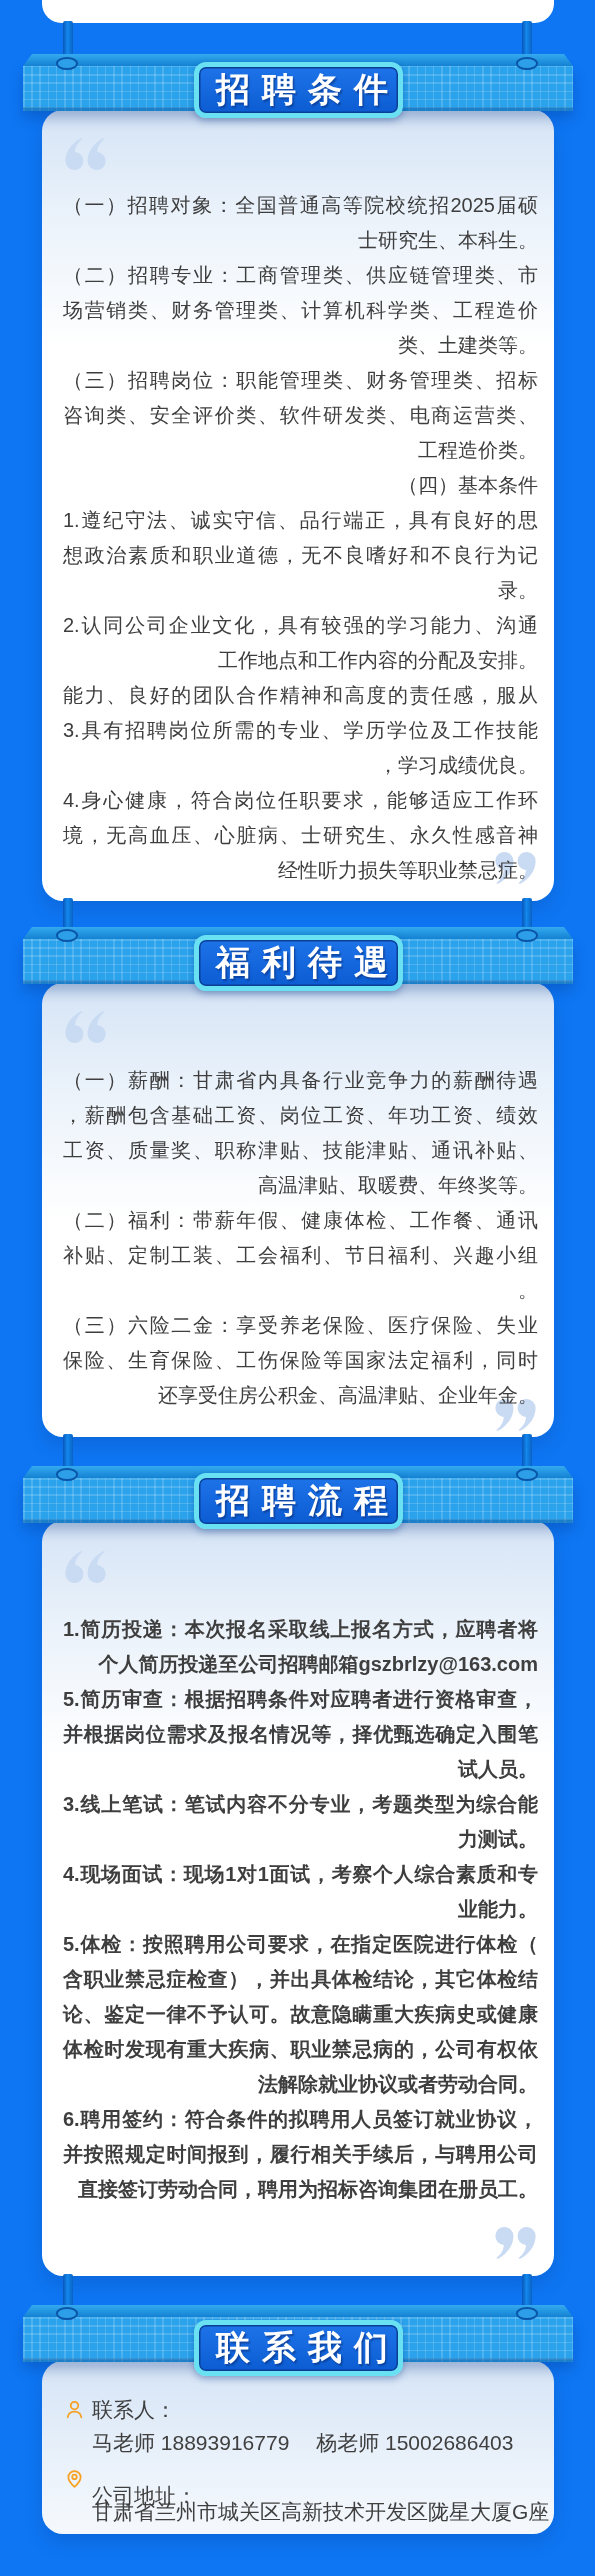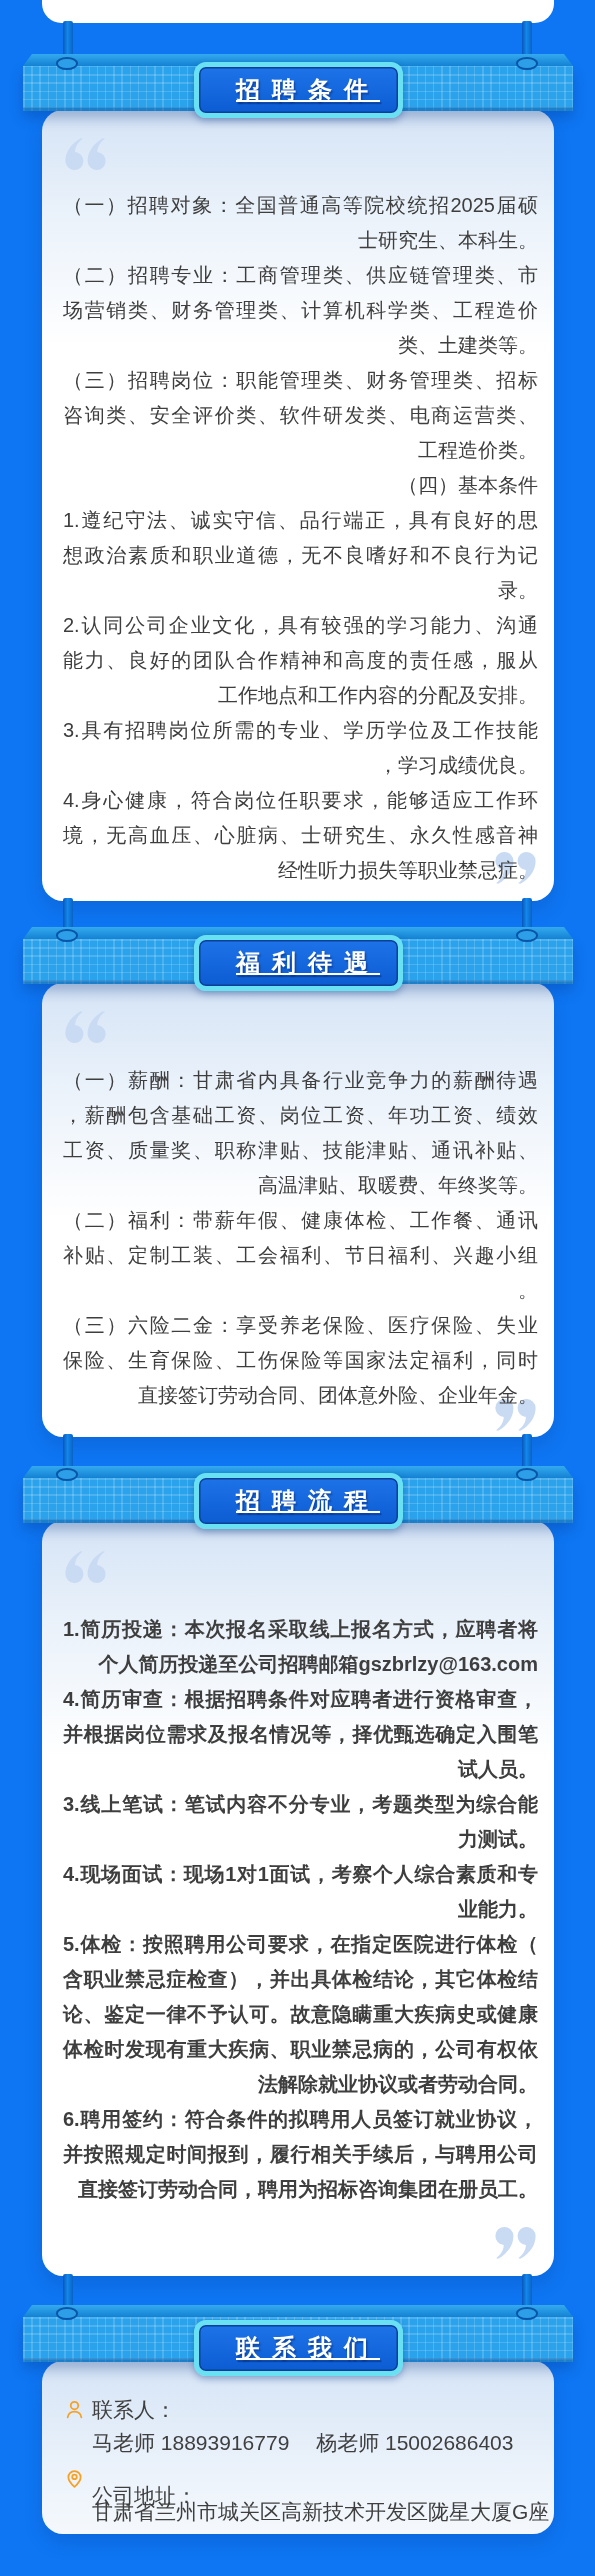--- a/index.html
+++ b/index.html
@@ -30,23 +30,23 @@
           repeating-linear-gradient(90deg,rgba(255,255,255,.17) 0 1.5px,transparent 1.5px 8.2px),
           repeating-linear-gradient(180deg,rgba(255,255,255,.17) 0 1.5px,transparent 1.5px 8.2px);
         box-shadow:0 6.7px 12px rgba(0,50,130,.30), inset 0 -3.7px 0 rgba(9,84,160,.45);}
 
   
   .title-box{position:absolute;left:194px;width:209px;height:56px;box-sizing:border-box;
         border-radius:12px;border:5.2px solid #6ae0f3;z-index:5;
         background:linear-gradient(180deg,#1e73e8,#0c5cd2);
         box-shadow:inset 0 0 0 1.5px #0a3f96,0 3px 7.4px rgba(0,50,130,.35);
         display:flex;align-items:center;justify-content:center;}
-  .title-text{color:#ffffff;font-family:"DejaVu Serif",serif;font-weight:bold;font-size:24px;
+  .title-text{color:#ffffff;font-family:"DejaVu Serif",serif;font-weight:bold;font-size:34px;
         letter-spacing:12px;padding-left:19px;white-space:nowrap;
-        text-shadow:1.5px 2.2px 1.5px rgba(8,40,110,.5);text-decoration:underline;}
+        text-shadow:1.5px 2.2px 1.5px rgba(8,40,110,.5);}
 
   
   .text-block{position:absolute;left:63px;width:475px;z-index:3;color:#3e3e3e;font-size:20px;}
   .text-block .line{line-height:35px;height:35px;text-align:right;}
   .text-block .line.j{text-align:justify;text-align-last:justify;text-justify:inter-ideograph;}
   .text-block.bold .line{font-weight:600;}
 
   
   .quote{position:absolute;z-index:3;color:#c9daf3;width:43px;height:39px;}
   .quote svg{display:block;width:43px;height:39px;fill:currentColor;}
@@ -120,22 +120,22 @@
       <div class="line j">场营销类、财务管理类、计算机科学类、工程造价</div>
       <div class="line">类、土建类等。</div>
       <div class="line j">（三）招聘岗位：职能管理类、财务管理类、招标</div>
       <div class="line j">咨询类、安全评价类、软件研发类、电商运营类、</div>
       <div class="line">工程造价类。</div>
       <div class="line">（四）基本条件</div>
       <div class="line j">1.遵纪守法、诚实守信、品行端正，具有良好的思</div>
       <div class="line j">想政治素质和职业道德，无不良嗜好和不良行为记</div>
       <div class="line">录。</div>
       <div class="line j">2.认同公司企业文化，具有较强的学习能力、沟通</div>
+      <div class="line">工作地点和工作内容的分配及安排。</div>
       <div class="line j">能力、良好的团队合作精神和高度的责任感，服从</div>
-      <div class="line">工作地点和工作内容的分配及安排。</div>
       <div class="line j">3.具有招聘岗位所需的专业、学历学位及工作技能</div>
       <div class="line">，学习成绩优良。</div>
       <div class="line j">4.身心健康，符合岗位任职要求，能够适应工作环</div>
       <div class="line j">境，无高血压、心脏病、士研究生、永久性感音神</div>
       <div class="line">经性听力损失等职业禁忌症。</div>
     </div>
     <div class="card" style="top: 983px; height: 454px;"></div>
     <div class="post" style="left: 63px; top: 898px; height: 43px;"></div>
     <div class="post" style="left: 522px; top: 898px; height: 43px;"></div>
     <div class="board" style="top: 927px;">
@@ -162,21 +162,21 @@
     <div class="text-block" style="top: 1063px;">
       <div class="line j">（一）薪酬：甘肃省内具备行业竞争力的薪酬待遇</div>
       <div class="line j">，薪酬包含基础工资、岗位工资、年功工资、绩效</div>
       <div class="line j">工资、质量奖、职称津贴、技能津贴、通讯补贴、</div>
       <div class="line">高温津贴、取暖费、年终奖等。</div>
       <div class="line j">（二）福利：带薪年假、健康体检、工作餐、通讯</div>
       <div class="line j">补贴、定制工装、工会福利、节日福利、兴趣小组</div>
       <div class="line">。</div>
       <div class="line j">（三）六险二金：享受养老保险、医疗保险、失业</div>
       <div class="line j">保险、生育保险、工伤保险等国家法定福利，同时</div>
-      <div class="line">直接签订劳动合同、团体意外险、企业年金。</div>
+      <div class="line">还享受住房公积金、高温津贴、企业年金。</div>
     </div>
     <div class="card" style="top: 1521px; height: 755px;"></div>
     <div class="post" style="left: 63px; top: 1434px; height: 46px;"></div>
     <div class="post" style="left: 522px; top: 1434px; height: 46px;"></div>
     <div class="board" style="top: 1466px;">
       <div class="board-top"></div>
       <div class="board-face"></div>
     </div>
     <div class="cap" style="left: 56px; top: 1468px;"></div>
     <div class="cap" style="left: 516px; top: 1468px;"></div>
@@ -191,21 +191,21 @@
     </div>
     <div class="quote close" style="left: 494px; top: 2222px;">
       <svg viewBox="0 0 62 52">
         <path d="M24 1C10 9 2 21 2 34a13 13 0 1 0 14-13c0-7 4-14 11-19z"></path>
         <path d="M56 1C42 9 34 21 34 34a13 13 0 1 0 14-13c0-7 4-14 11-19z"></path>
       </svg>
     </div>
     <div class="text-block bold" style="top: 1612px;">
       <div class="line j">1.简历投递：本次报名采取线上报名方式，应聘者将</div>
       <div class="line">个人简历投递至公司招聘邮箱gszbrlzy@163.com</div>
-      <div class="line j">4.简历审查：根据招聘条件对应聘者进行资格审查，</div>
+      <div class="line j">5.简历审查：根据招聘条件对应聘者进行资格审查，</div>
       <div class="line j">并根据岗位需求及报名情况等，择优甄选确定入围笔</div>
       <div class="line">试人员。</div>
       <div class="line j">3.线上笔试：笔试内容不分专业，考题类型为综合能</div>
       <div class="line">力测试。</div>
       <div class="line j">4.现场面试：现场1对1面试，考察个人综合素质和专</div>
       <div class="line">业能力。</div>
       <div class="line j">5.体检：按照聘用公司要求，在指定医院进行体检（</div>
       <div class="line j">含职业禁忌症检查），并出具体检结论，其它体检结</div>
       <div class="line j">论、鉴定一律不予认可。故意隐瞒重大疾病史或健康</div>
       <div class="line j">体检时发现有重大疾病、职业禁忌病的，公司有权依</div>

